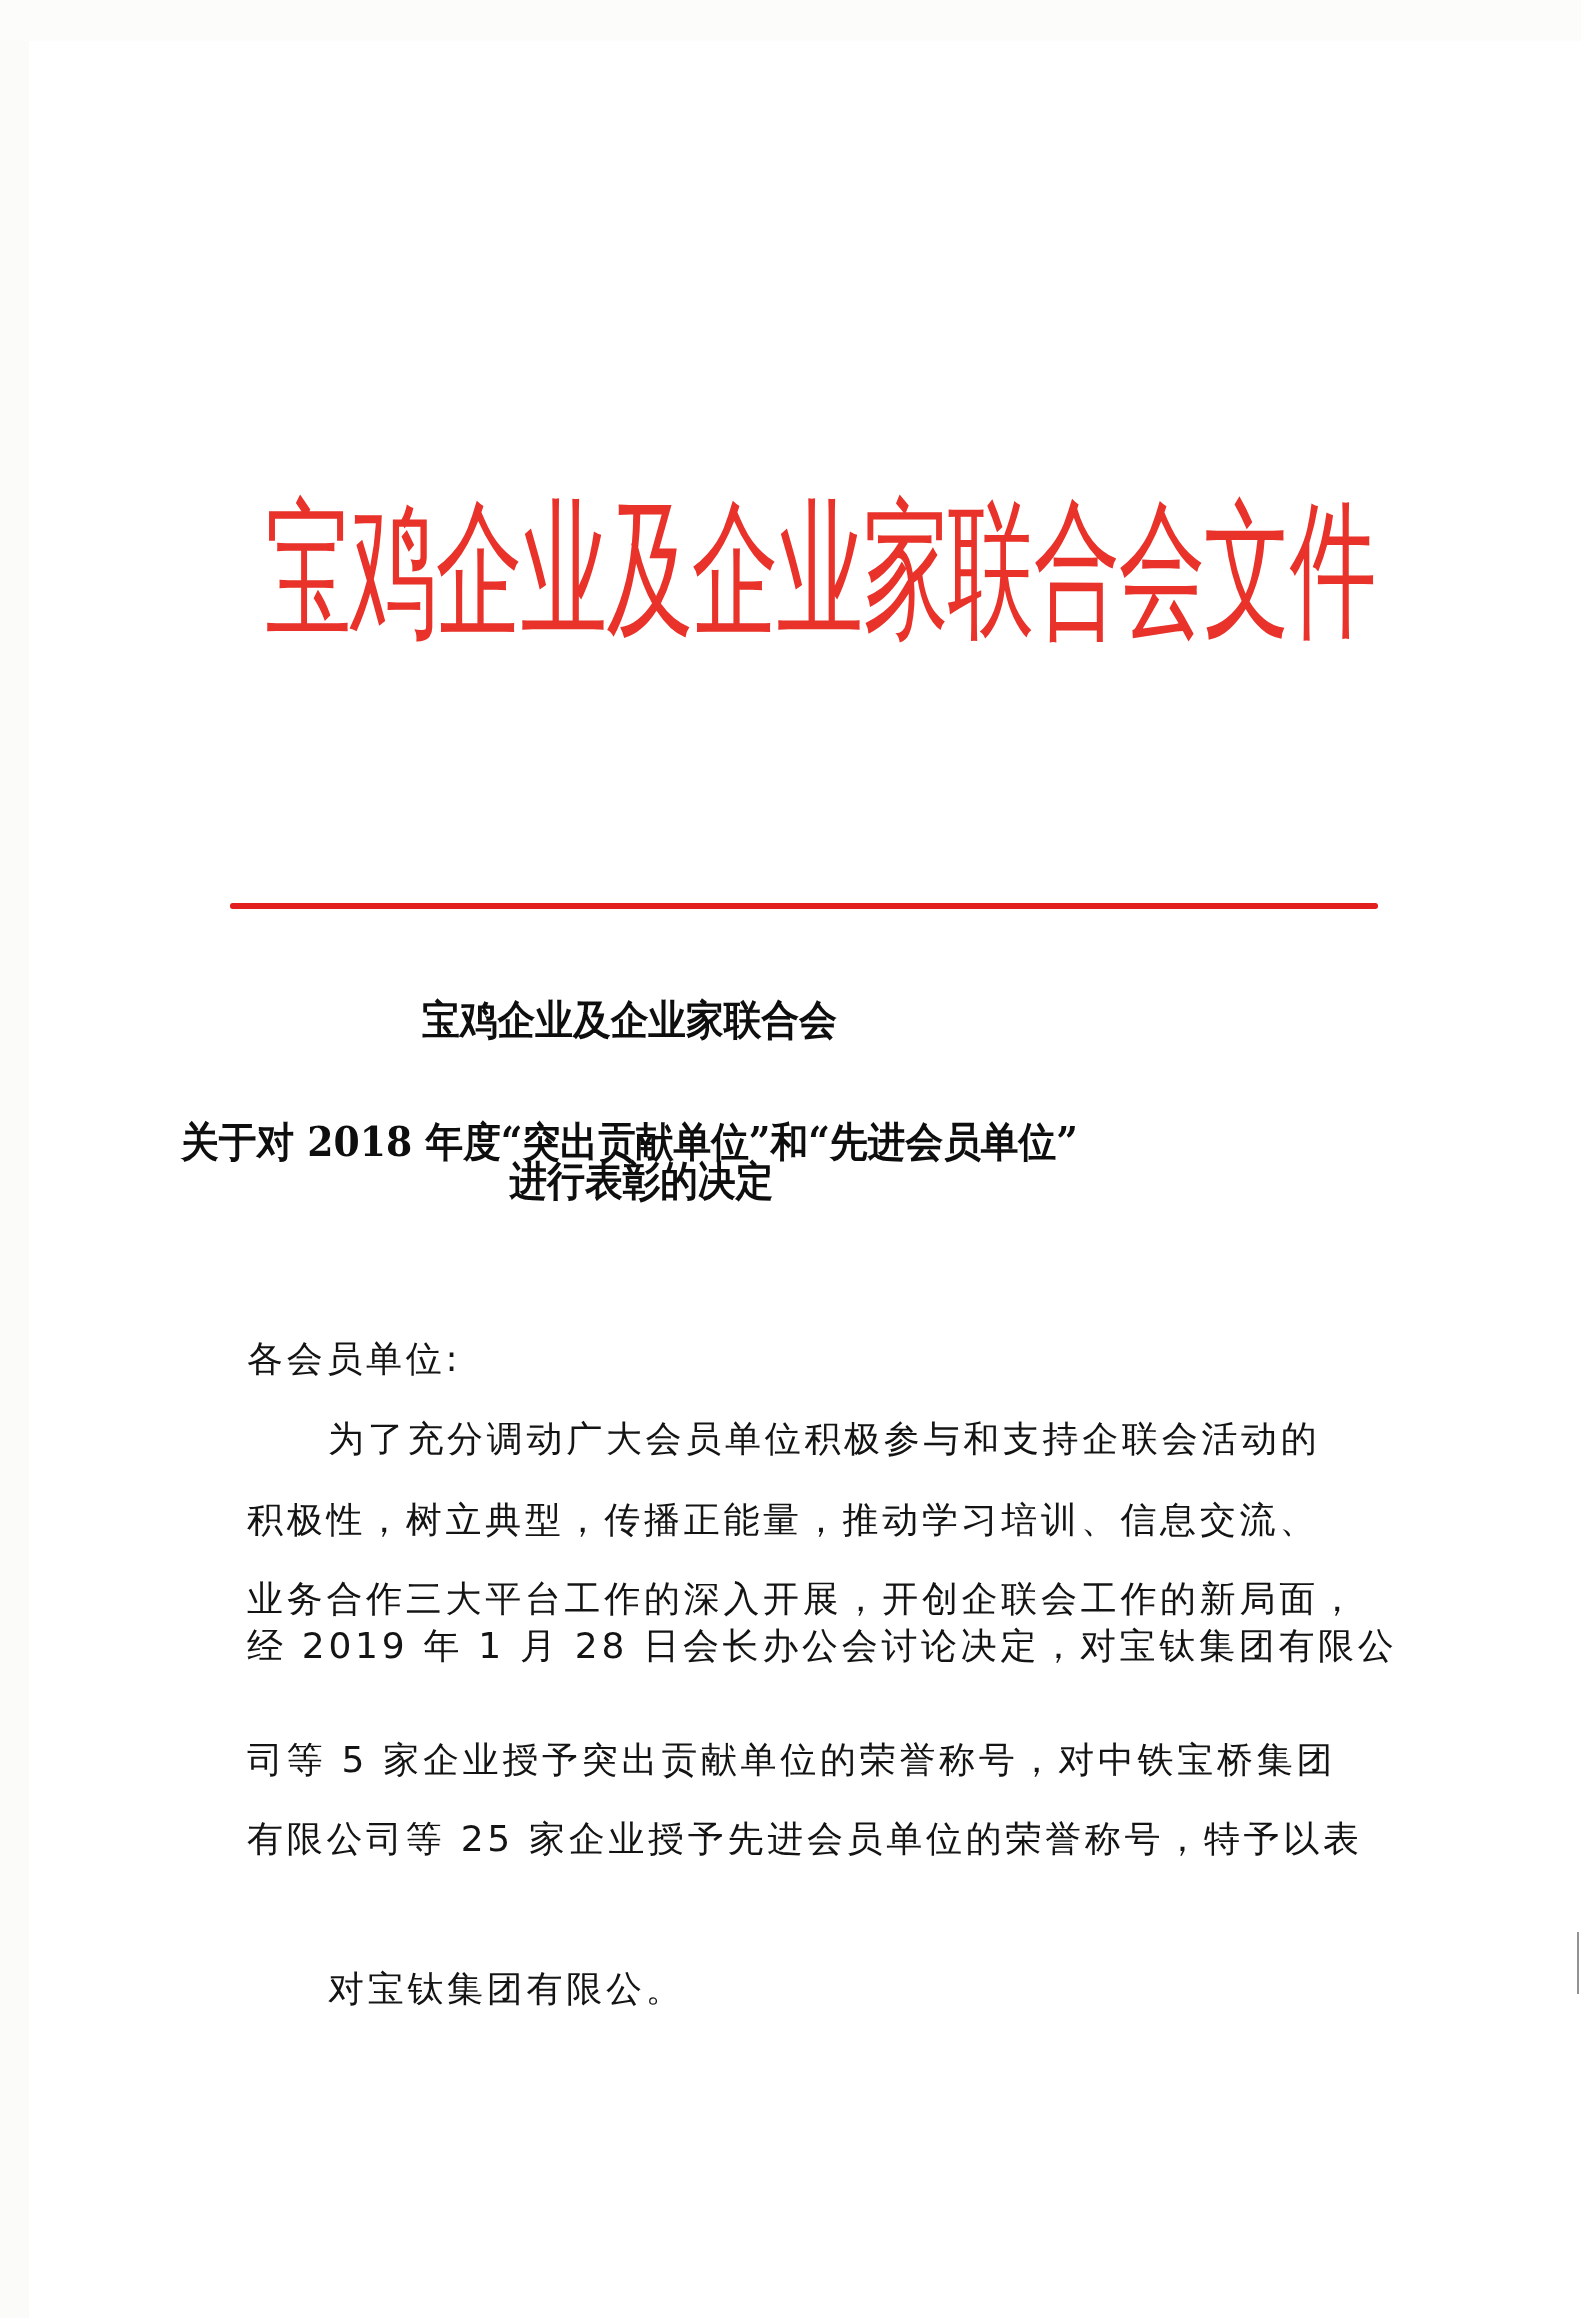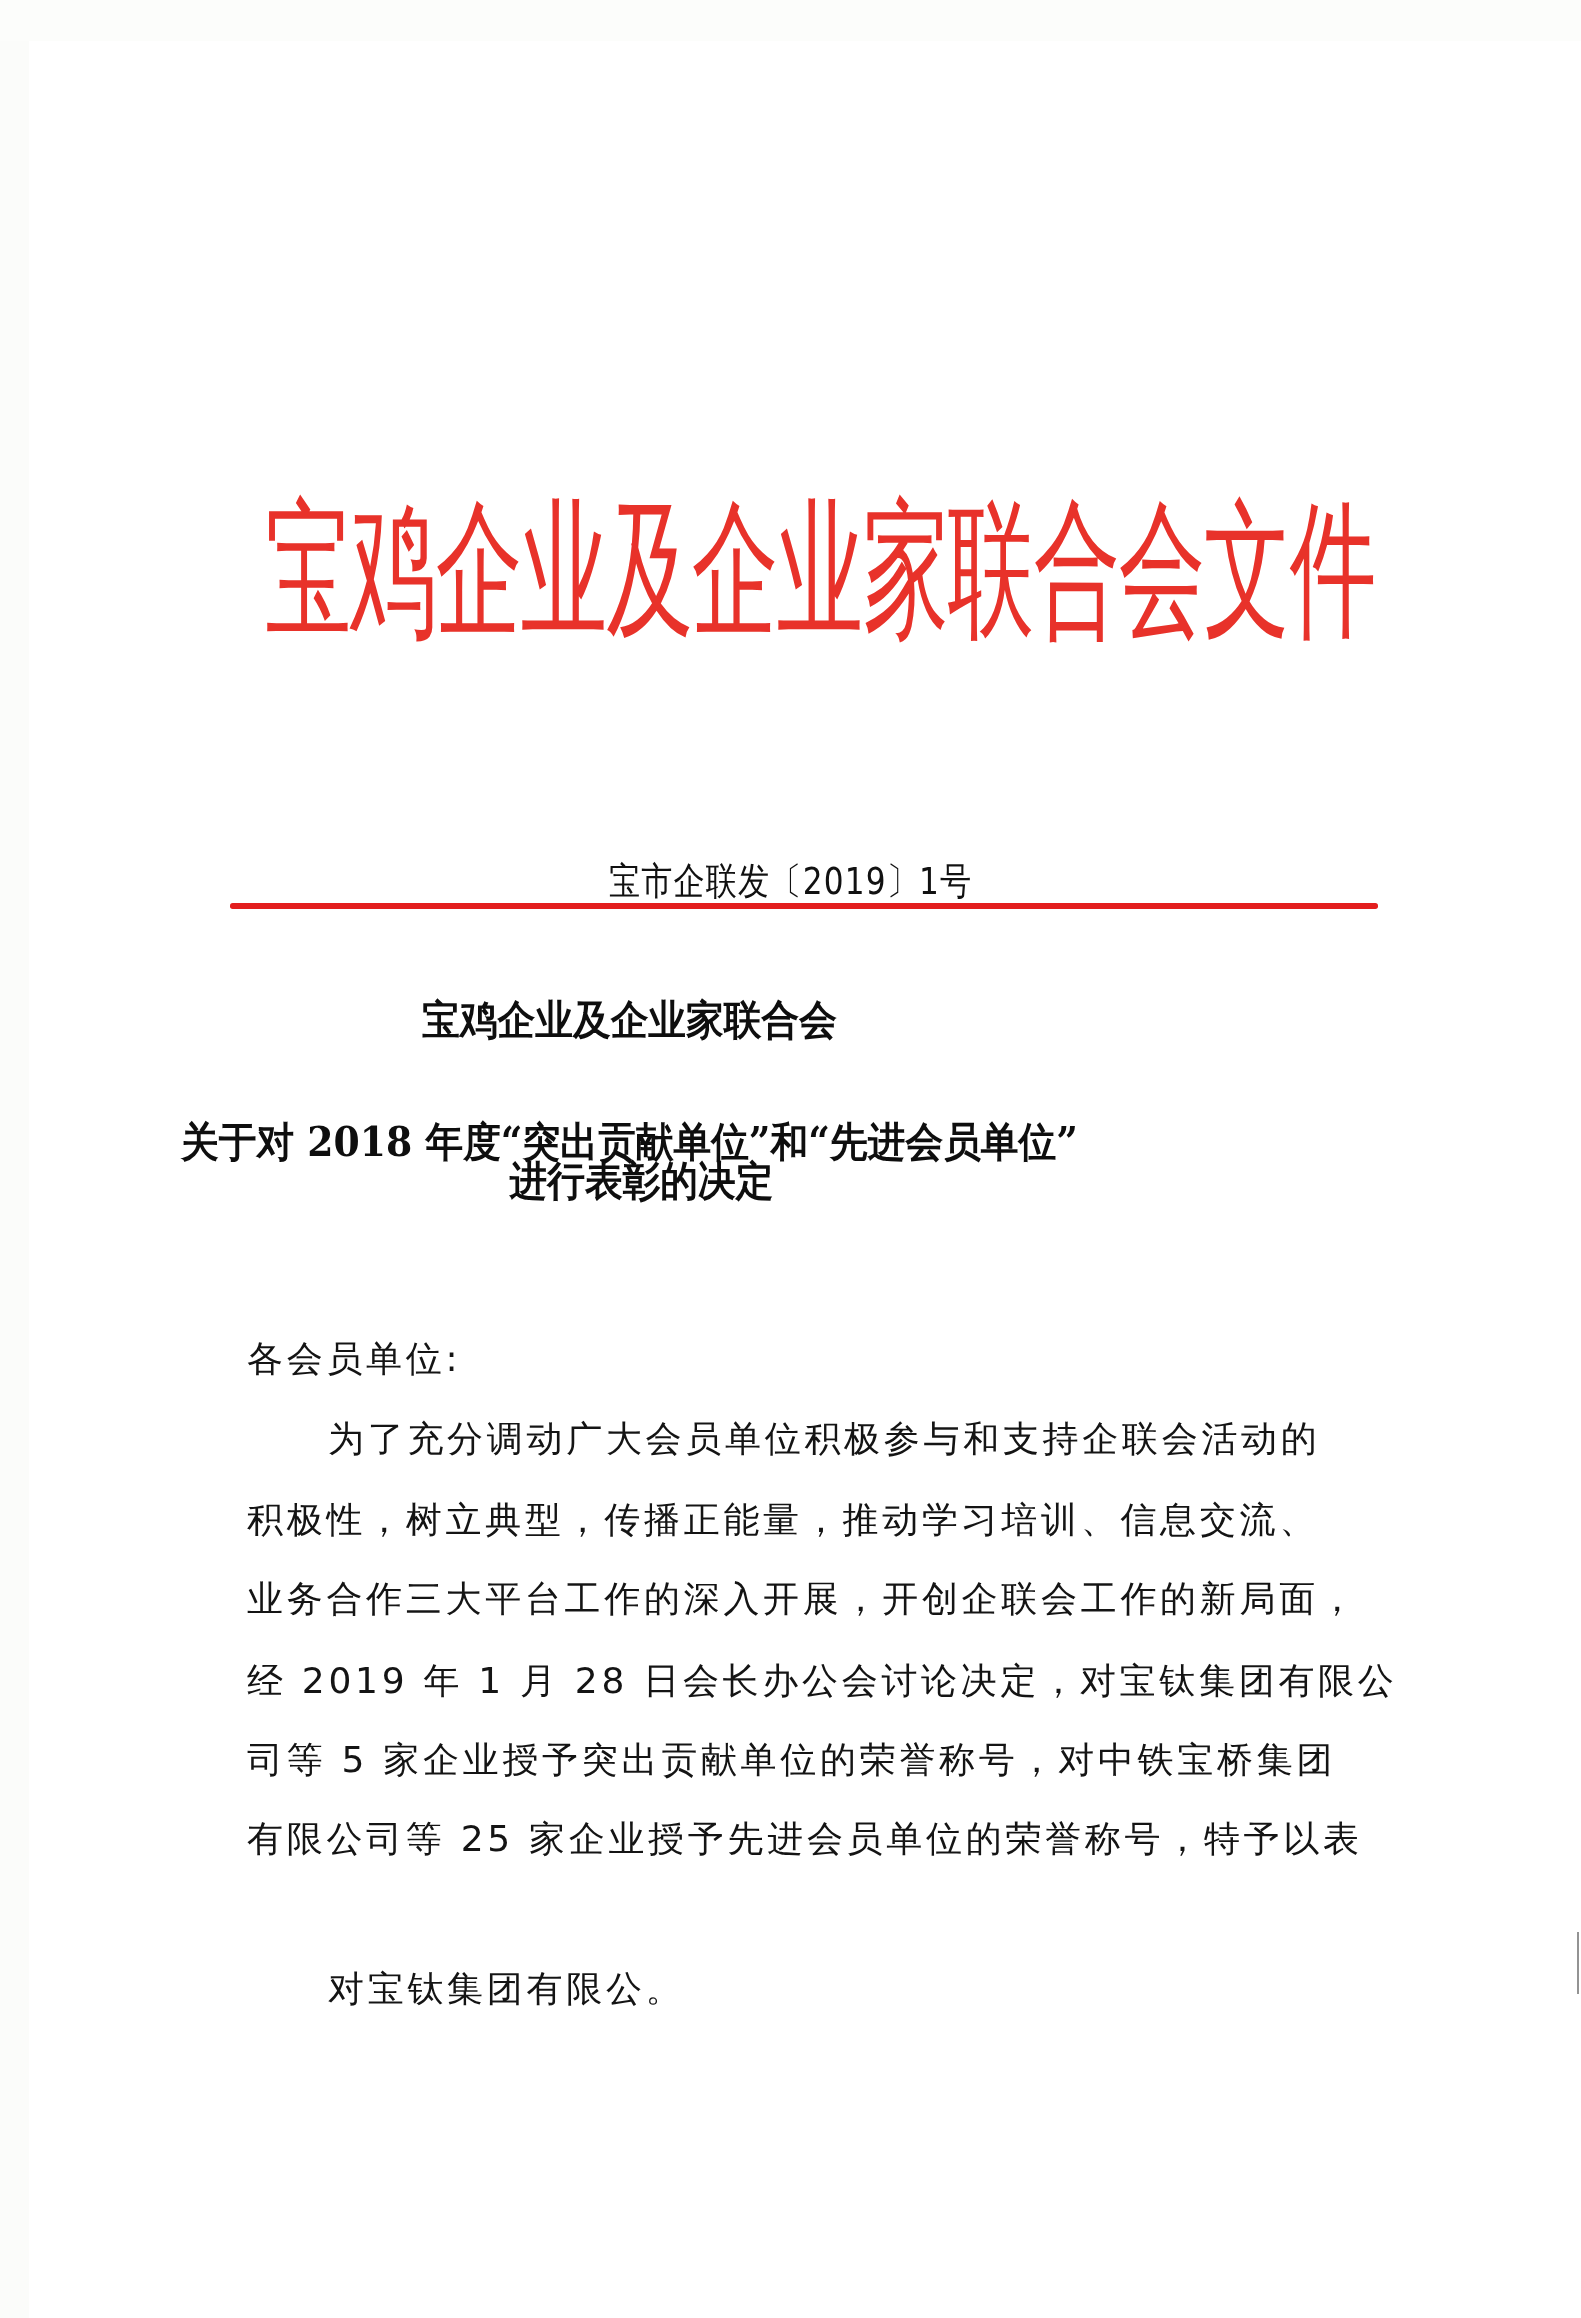--- a/index.html
+++ b/index.html
@@ -61,39 +61,36 @@
     <span class="hc">企</span>
     <span class="hc">业</span>
     <span class="hc">家</span>
     <span class="hc">联</span>
     <span class="hc">合</span>
     <span class="hc">会</span>
     <span class="hc">文</span>
     <span class="hc">件</span>
   </div>
 
-  <div class="doc-number">
-    <span class="inner">宝市企联发〔2019〕1号</span>
-  </div>
   <div class="red-rule"></div>
 
   <div class="title-line" style="top:996px;">
     <span class="inner">宝鸡企业及企业家联合会</span>
   </div>
   <div class="title-line" style="top:1118px;">
     <span class="inner">关于对 2018 年度“突出贡献单位”和“先进会员单位”</span>
   </div>
   <div class="title-line" style="top:1157px;margin-left:12px;">
     <span class="inner">进行表彰的决定</span>
   </div>
 
   <div class="body-line" style="top:1321px;">各会员单位:</div>
 
   <div class="body-line indent" style="top:1401px;">为了充分调动广大会员单位积极参与和支持企联会活动的</div>
   <div class="body-line" style="top:1482px;">积极性，树立典型，传播正能量，推动学习培训、信息交流、</div>
   <div class="body-line" style="top:1561px;">业务合作三大平台工作的深入开展，开创企联会工作的新局面，</div>
-  <div class="body-line" style="top:1643px;">经 2019 年 1 月 28 日会长办公会讨论决定，对宝钛集团有限公</div>
+  <div class="body-line" style="top:1608px;">经 2019 年 1 月 28 日会长办公会讨论决定，对宝钛集团有限公</div>
   <div class="body-line" style="top:1722px;">司等 5 家企业授予突出贡献单位的荣誉称号，对中铁宝桥集团</div>
   <div class="body-line" style="top:1801px;">有限公司等 25 家企业授予先进会员单位的荣誉称号，特予以表</div>
 
   <div class="body-line indent" style="top:1951px;">对宝钛集团有限公。</div>
 </div>
 
 
 </body></html>

